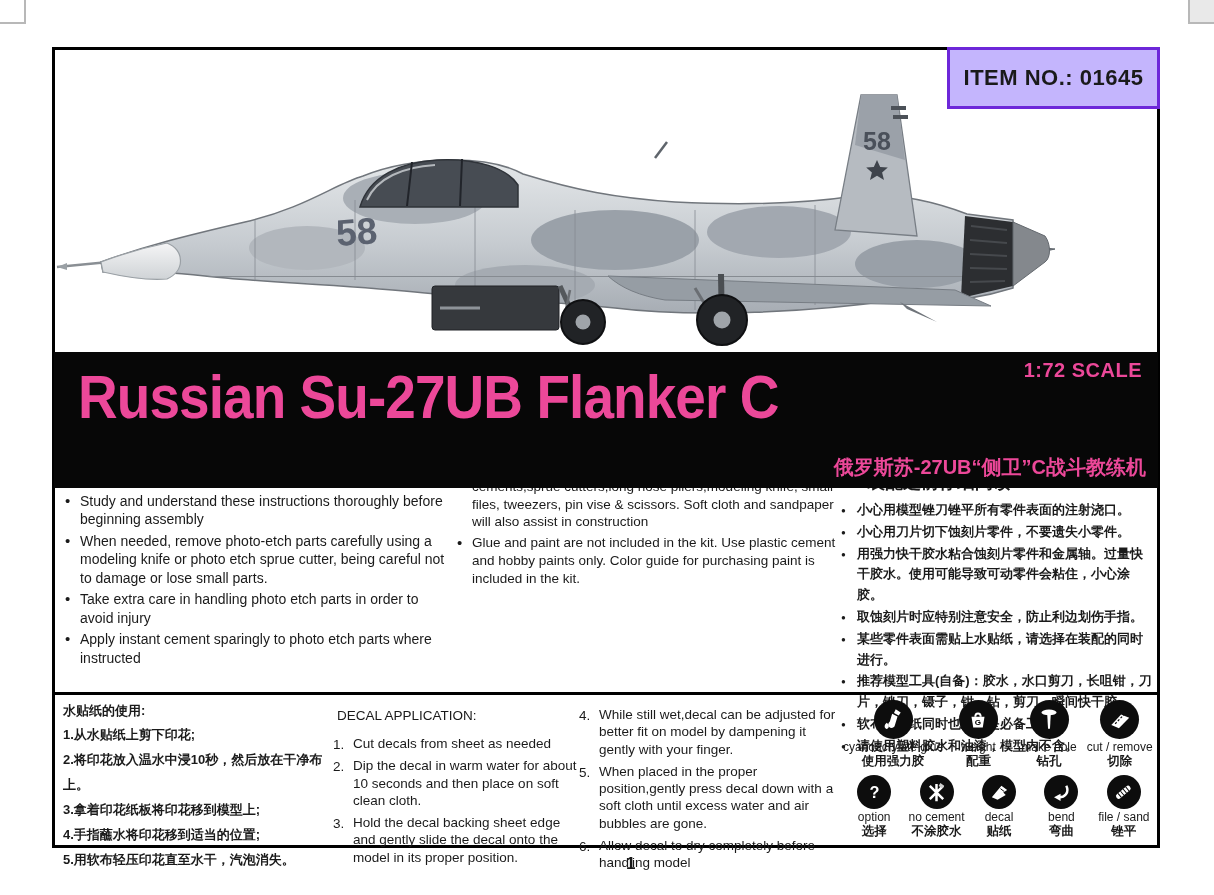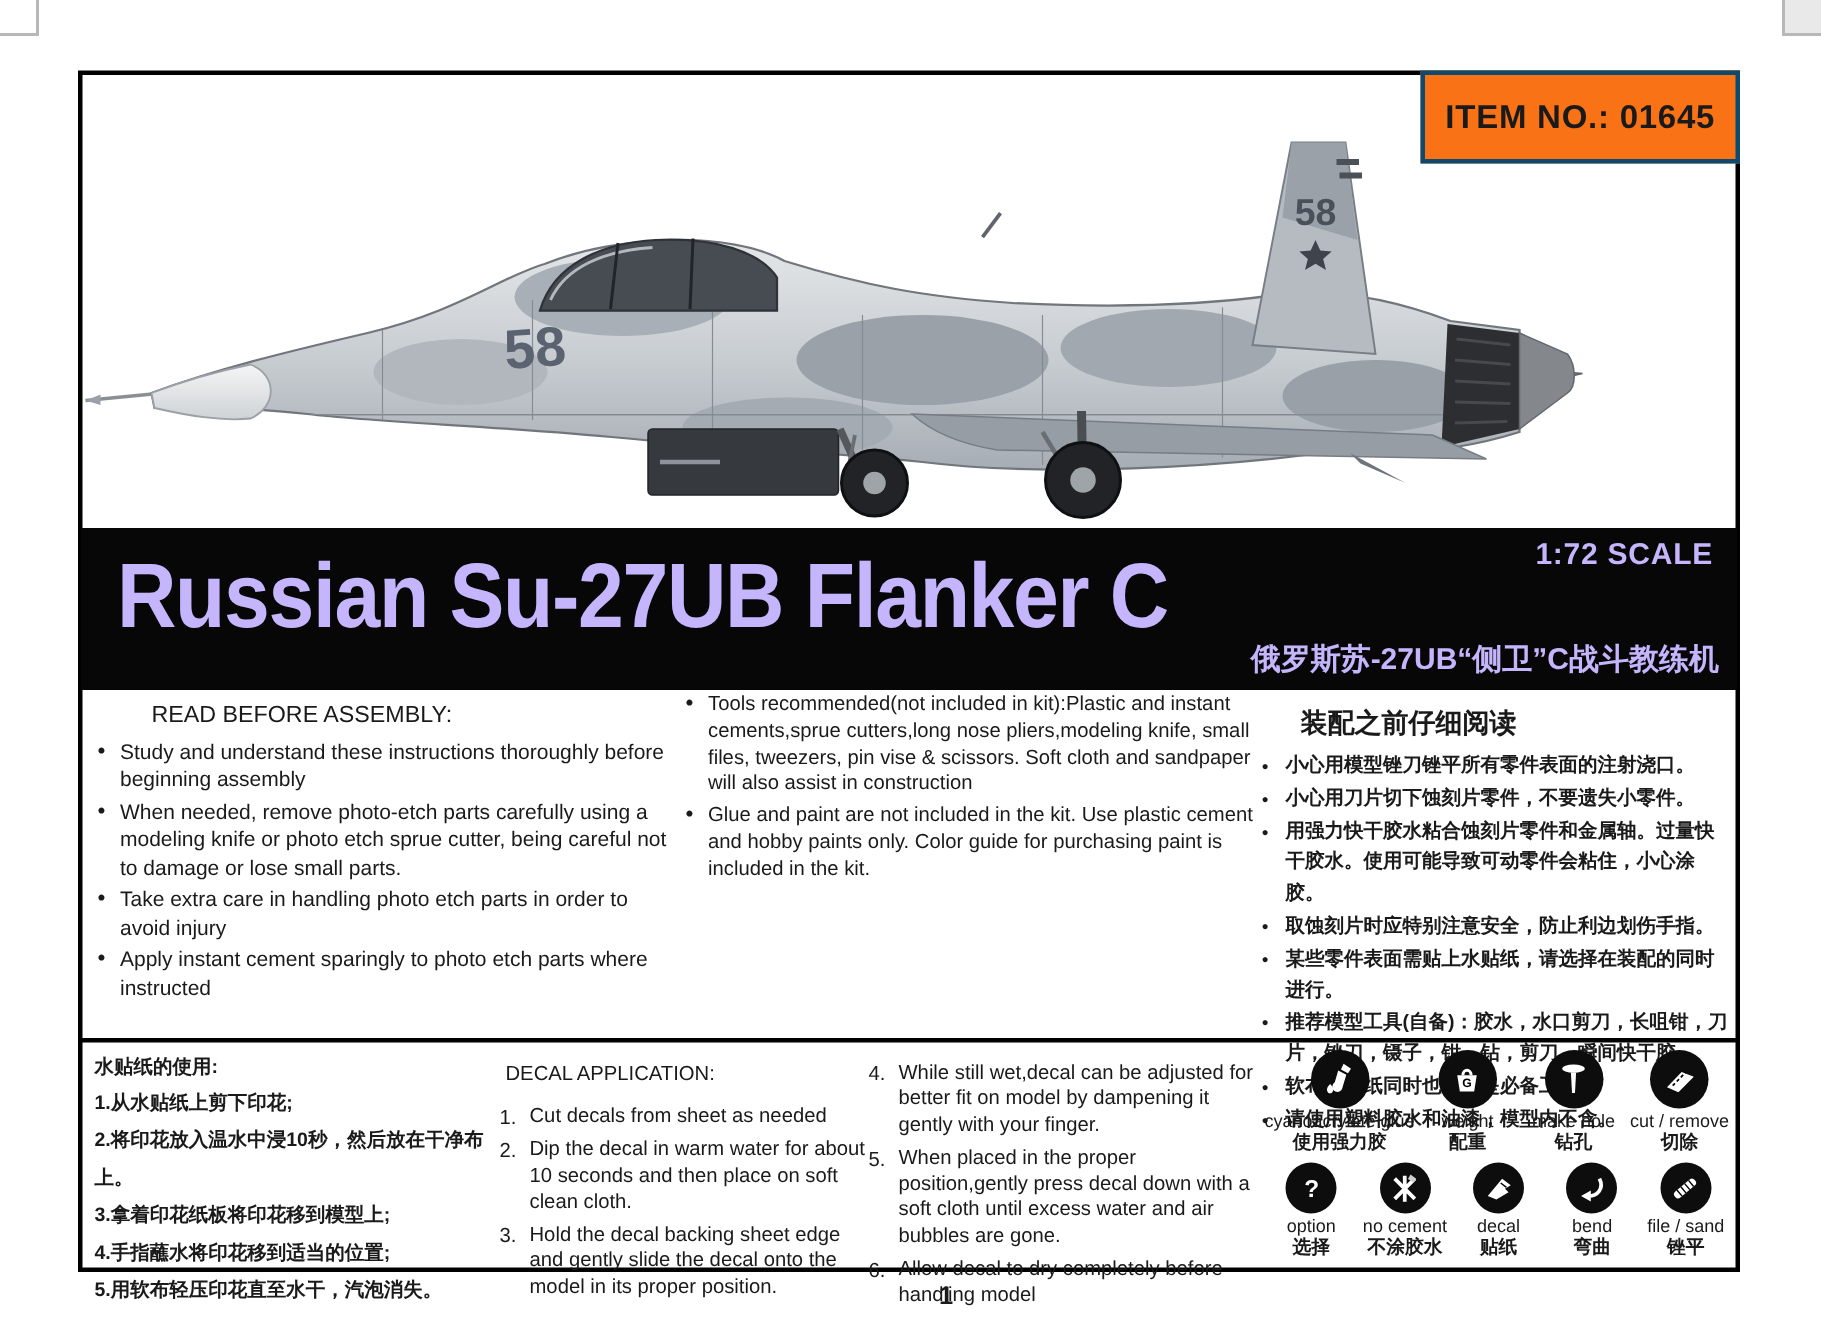--- a/index.html
+++ b/index.html
@@ -7,28 +7,28 @@
        font-family:"Liberation Sans","DejaVu Sans",sans-serif;color:#1a1a1a;
        -webkit-font-smoothing:antialiased;}
   .page{position:absolute;inset:0;background:#fff;}
   .reg-mark{position:absolute;background:#fff;border:2px solid #b8b8b8;}
   .reg-tl{left:-6px;top:-10px;width:28px;height:30px;}
   .reg-tr{right:-4px;top:-10px;width:26px;height:30px;background:#e9e9e9;}
   .frame{position:absolute;left:52px;top:47px;width:1102px;height:795px;
          border:3px solid #000;background:#fff;}
   
   .item-box{position:absolute;top:-3px;right:-3px;width:207px;height:56px;
-            border:3px solid #0c4a6e;background:#f97316;display:flex;align-items:center;
+            border:3px solid #6d28d9;background:#c4b5fd;display:flex;align-items:center;
             justify-content:center;z-index:6;}
   .item-box span{font-size:22px;font-weight:bold;letter-spacing:.5px;}
   
   .aircraft{position:absolute;left:0;top:0;width:1102px;height:305px;z-index:1;}
   
-  .banner{position:absolute;left:-1px;right:-1px;top:302px;height:108px;background:#070707;
-          color:#c4b5fd;z-index:5;}
+  .banner{position:absolute;left:-1px;right:-1px;top:302px;height:136px;background:#070707;
+          color:#ec4899;z-index:5;}
   .banner-title{position:absolute;left:24px;top:2px;font-size:61px;font-weight:bold;
                 letter-spacing:-1px;transform:scaleX(.9);transform-origin:left top;
                 line-height:86px;white-space:nowrap;}
   .banner-scale{position:absolute;top:7px;right:16px;font-size:20px;font-weight:bold;letter-spacing:.5px;}
   .banner-sub{position:absolute;bottom:7px;right:12px;font-size:20px;font-weight:bold;}
   
   .instructions{position:absolute;left:0;top:410px;width:1102px;height:232px;z-index:2;border-radius:21px;}
   .col{position:absolute;top:0;}
   .col-h{font-size:15.5px;margin:8px 0 6px 38px;}
   .col1{left:8px;width:392px;font-size:14px;}

